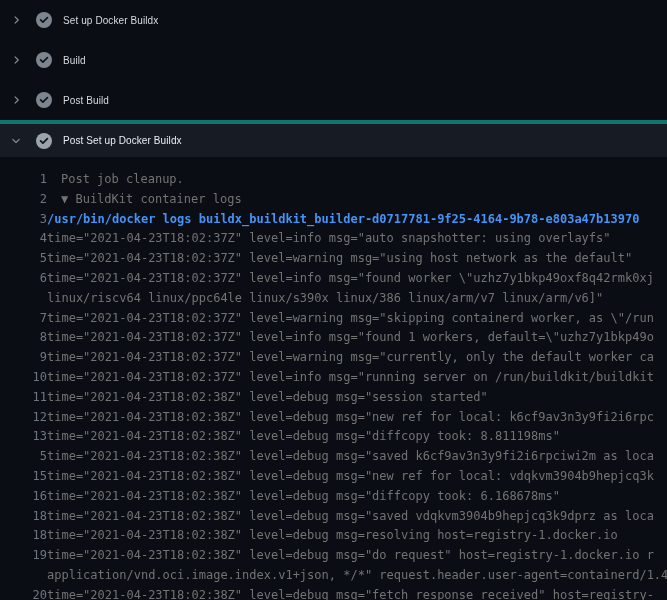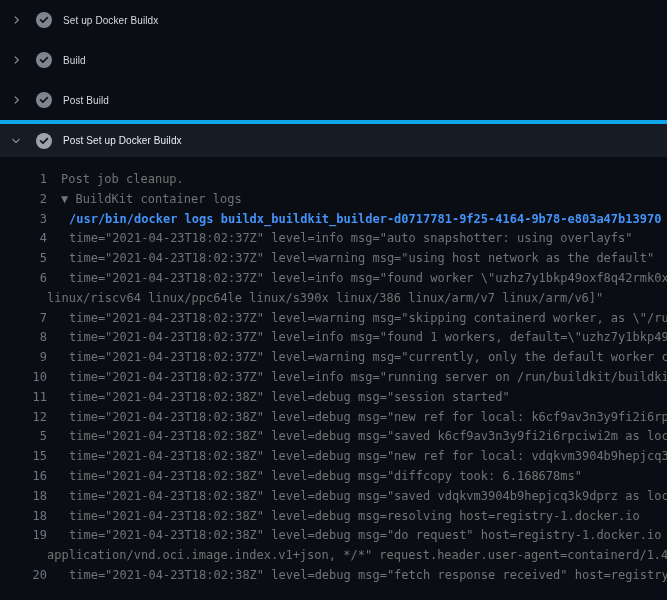--- a/index.html
+++ b/index.html
@@ -13,21 +13,21 @@
   
   .section-header {
     height: 40px;
     display: flex;
     align-items: center;
     padding-left: 8px;
     cursor: pointer;
   }
   .section-header.expanded {
     background: #171c24;
-    border-top: 4px solid #0ea5e9;
+    border-top: 4px solid #0f766e;
     border-bottom: 3px solid #0a0d13;
   }
   .chevron {
     width: 16px; height: 16px;
     display: flex; align-items: center; justify-content: center;
     color: #8b949e;
     flex: none;
   }
   .section-header .chev-down { display: none; }
   .section-header.expanded .chev-down { display: block; }
@@ -58,21 +58,21 @@
     text-align: right;
     color: #6e7781;
   }
   .log-line .text {
     color: #737373;
     overflow: hidden;
     flex: 1 1 auto;
   }
   .log-line.ind-wrap .text { }
   .log-line.ind-top  .text { margin-left: 14px; }
-  .log-line.ind-sub  .text { margin-left: 22px; }
+  .log-line.ind-sub  .text { }
   .log-line.command .text { color: #4493f8; font-weight: 600; }
 </style>
 </head>
 <body>
 
 <div>
   <div id="sections">
   <div class="section-header">
     <span class="chevron">
       <svg class="chev-right" width="12" height="12" viewBox="0 0 16 16" fill="currentColor" aria-hidden="true">
@@ -188,20 +188,24 @@
   <div class="log-line ind-sub">
     <span class="num">11</span>
     <span class="text">time="2021-04-23T18:02:38Z" level=debug msg="session started"</span>
   </div>
 
   <div class="log-line ind-sub">
     <span class="num">12</span>
     <span class="text">time="2021-04-23T18:02:38Z" level=debug msg="new ref for local: k6cf9av3n3y9fi2i6rpc</span>
   </div>
 
+  <div class="log-line ind-sub">
+    <span class="num">13</span>
+    <span class="text">time="2021-04-23T18:02:38Z" level=debug msg="diffcopy took: 8.811198ms"</span>
+  </div>
 
   <div class="log-line ind-sub">
     <span class="num">5</span>
     <span class="text">time="2021-04-23T18:02:38Z" level=debug msg="saved k6cf9av3n3y9fi2i6rpciwi2m as loca</span>
   </div>
 
   <div class="log-line ind-sub">
     <span class="num">15</span>
     <span class="text">time="2021-04-23T18:02:38Z" level=debug msg="new ref for local: vdqkvm3904b9hepjcq3k</span>
   </div>

